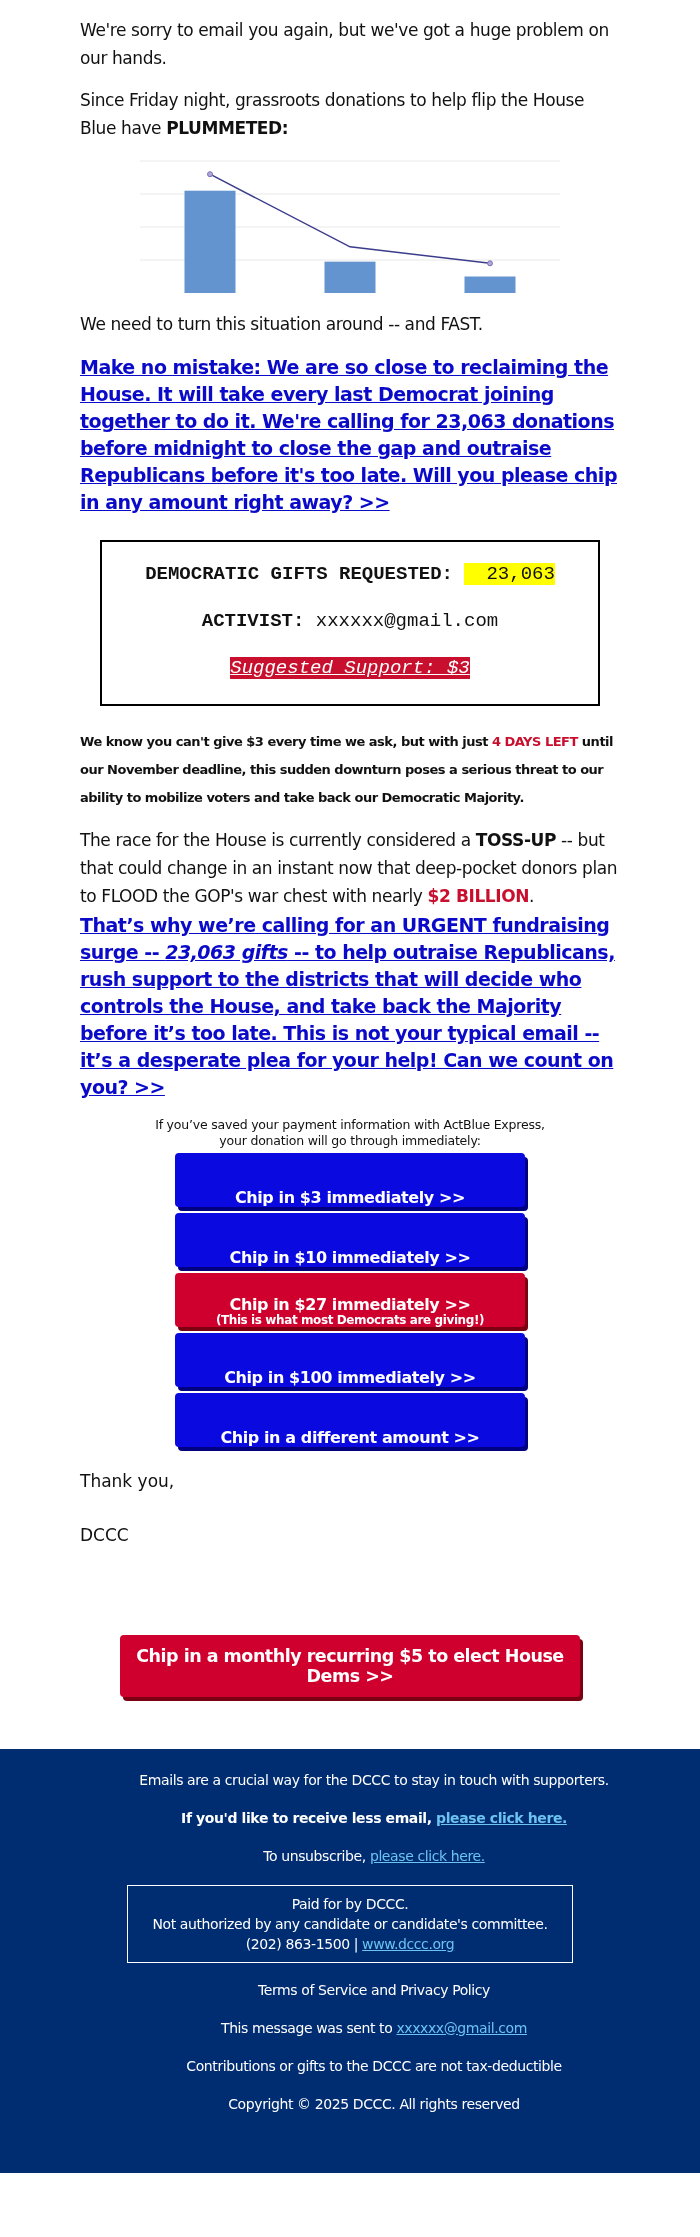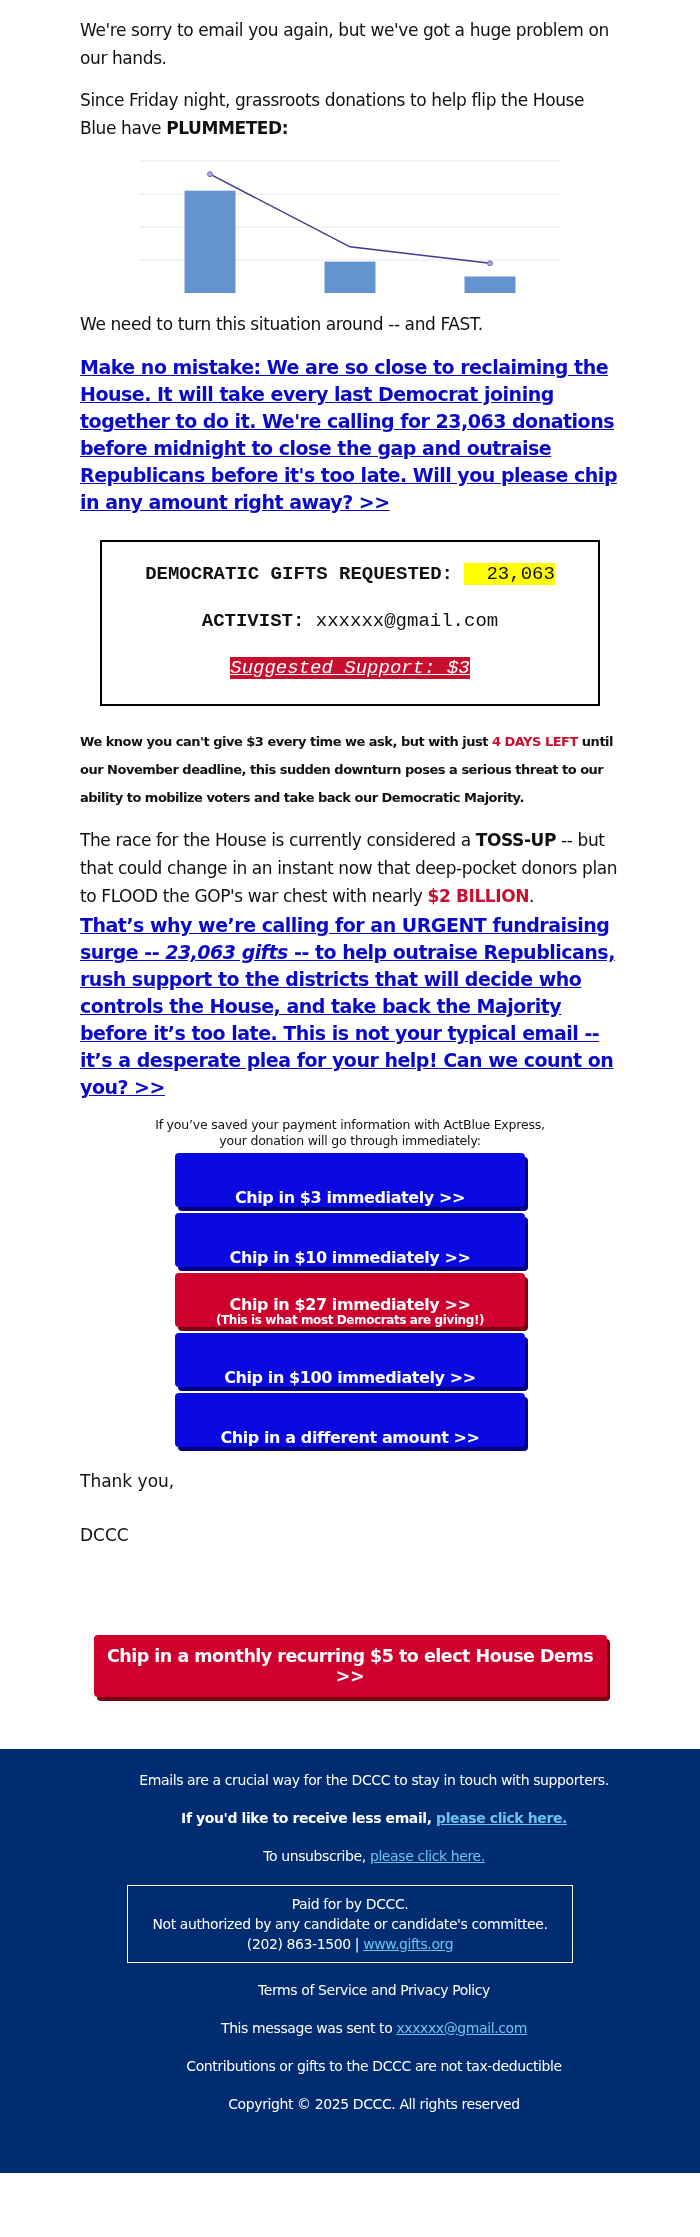--- a/index.html
+++ b/index.html
@@ -27,21 +27,21 @@
   .actblue-note { margin-top: 16px; text-align: center; font-family: "DejaVu Sans", sans-serif; font-size: 12.5px; line-height: 16px; letter-spacing: -0.2px; }
   .btn-stack { width: 350px; margin: 4px auto 0 auto; }
   .btn { display: block; width: 100%; height: 54px; margin-bottom: 6px; border-radius: 4px; color: #fff; text-align: center; font-weight: bold; font-size: 16px; letter-spacing: -0.4px; text-decoration: none; cursor: pointer; display: flex; flex-direction: column; justify-content: flex-end; align-items: center; }
   .btn-blue { background: #0a0ae0; box-shadow: 3px 4px 0 #000080; }
   .btn-red { background: #d0002e; box-shadow: 3px 4px 0 #7a0012; }
   .btn .sub { font-size: 12px; line-height: 13px; }
   .btn .main { line-height: 18px; }
   .signoff { margin-top: 20px; font-size: 17px; line-height: 28px; }
   .sig { margin-top: 26px; font-size: 17px; line-height: 28px; }
   .recurring-wrap { padding: 86px 0 52px 0; text-align: center; }
-  .recurring-btn { display: inline-flex; align-items: center; justify-content: center; width: 513px; height: 62px; background: #d0002e; color: #fff; font-weight: bold; font-size: 17.5px; letter-spacing: -0.5px; border-radius: 4px; box-shadow: 3px 4px 0 #7a0012; cursor: pointer; }
+  .recurring-btn { display: inline-flex; align-items: center; justify-content: center; width: 460px; height: 62px; background: #d0002e; color: #fff; font-weight: bold; font-size: 17.5px; letter-spacing: -0.5px; border-radius: 4px; box-shadow: 3px 4px 0 #7a0012; cursor: pointer; }
   .footer { background: #002d72; color: #fff; padding: 22px 0 40px 0; text-align: center; font-family: "DejaVu Sans", sans-serif; font-size: 14px; letter-spacing: -0.4px; }
   .footer .row { margin-bottom: 19px; line-height: 19px; padding-left: 48px; }
   .footer a { color: #6cc3f0; text-decoration: underline; }
   .footer .bold { font-weight: bold; }
   .legal-box { width: 446px; margin: 0 auto 18px auto; border: 1px solid #ffffff; padding: 8px 4px; line-height: 20px; }
 </style>
 </head>
 <body>
 
 <div class="content">
@@ -117,19 +117,19 @@
   <a class="recurring-btn">Chip in a monthly recurring $5 to elect House Dems &gt;&gt;</a>
 </div>
 
 <div class="footer">
   <div class="row">Emails are a crucial way for the DCCC to stay in touch with supporters.</div>
   <div class="row bold"><span>If you'd like to receive less email, </span><a href="#">please click here.</a></div>
   <div class="row"><span>To unsubscribe, </span><a href="#">please click here.</a></div>
   <div class="legal-box">
     <div>Paid for by DCCC.</div>
     <div>Not authorized by any candidate or candidate's committee.</div>
-    <div><span>(202) 863-1500 | </span><a href="#">www.gifts.org</a></div>
+    <div><span>(202) 863-1500 | </span><a href="#">www.dccc.org</a></div>
   </div>
   <div class="row">Terms of Service and Privacy Policy</div>
   <div class="row"><span>This message was sent to </span><a href="#">xxxxxx@gmail.com</a></div>
   <div class="row">Contributions or gifts to the DCCC are not tax-deductible</div>
   <div class="row">Copyright © 2025 DCCC. All rights reserved</div>
 </div>
 
 </body></html>

